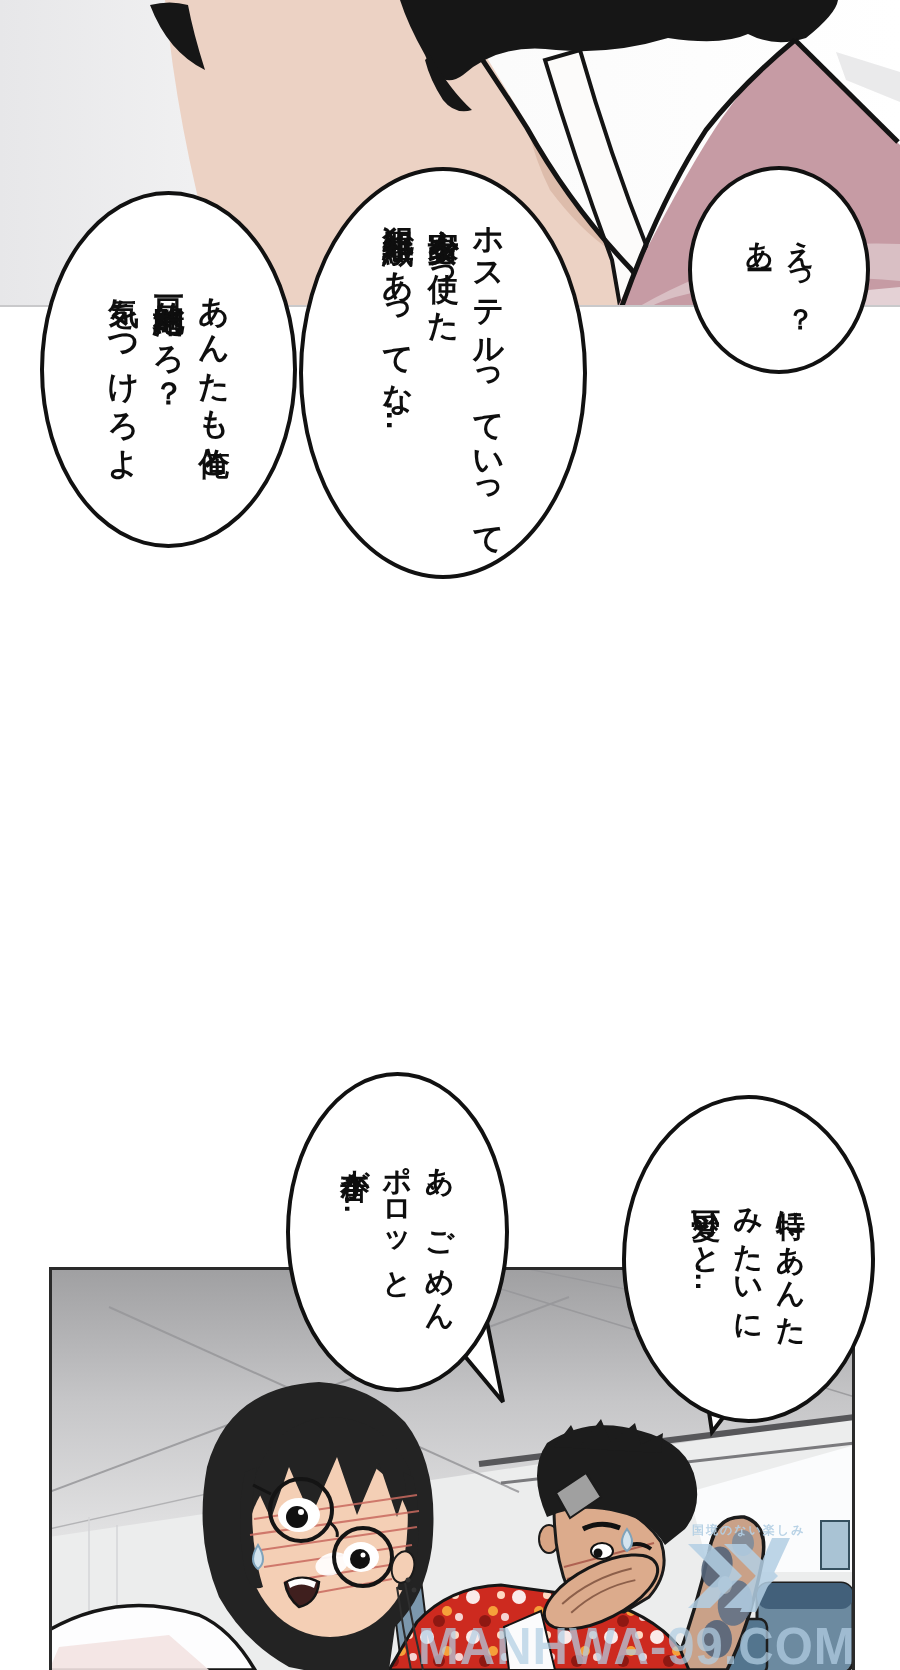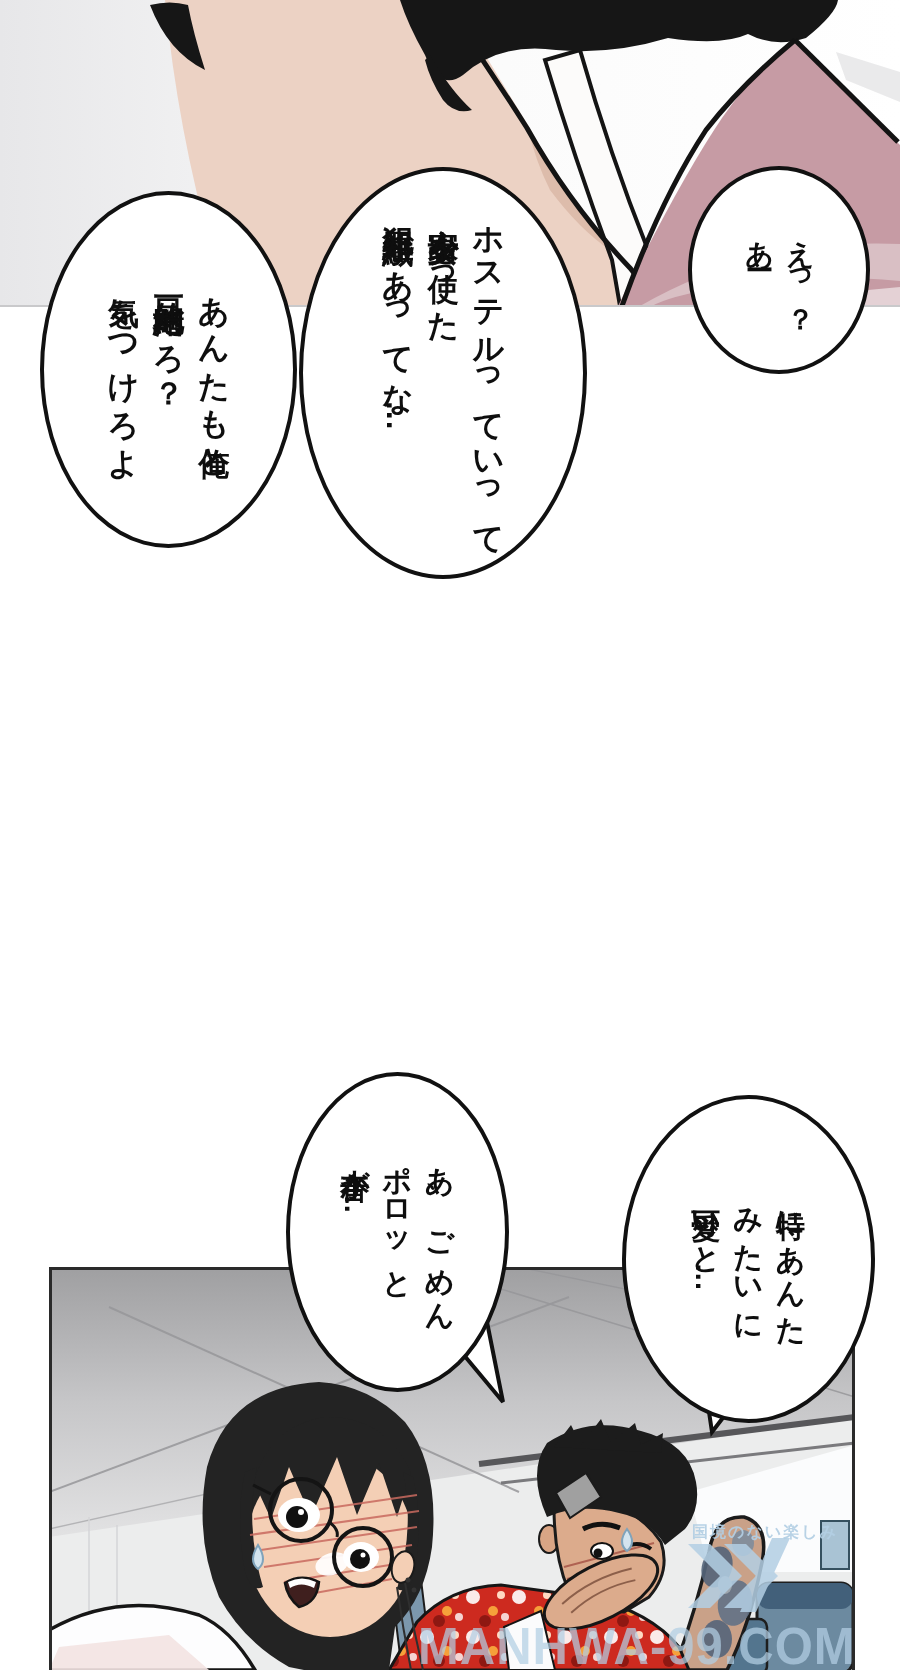--- a/index.html
+++ b/index.html
@@ -3,21 +3,21 @@
 <meta charset="utf-8">
 <style>
   html,body{margin:0;padding:0;background:#ffffff;}
   .page{
     position:relative;width:900px;height:1670px;background:#ffffff;overflow:hidden;
     font-family:"Liberation Sans","DejaVu Sans",sans-serif;
   }
   .panel{position:absolute;}
   .divider{position:absolute;left:0;top:305px;width:900px;height:2px;background:#c9c9cb;z-index:1;}
   .wm{position:absolute;z-index:2;color:#b3cfe4;pointer-events:none;}
-  .wm-tagline{left:692px;top:1522px;font-size:16px;font-weight:bold;letter-spacing:2px;opacity:.92;white-space:nowrap;}
+  .wm-tagline{left:692px;top:1522px;font-size:12px;font-weight:bold;letter-spacing:2px;opacity:.92;white-space:nowrap;}
   .wm-logo{left:684px;top:1538px;width:110px;height:74px;opacity:.85;}
   .wm-site{left:418px;top:1618px;font-size:49px;font-weight:bold;letter-spacing:1px;opacity:.72;white-space:nowrap;transform:scaleY(1.04);}
   .tails{position:absolute;left:0;top:0;z-index:3;pointer-events:none;}
   .bubble{
     position:absolute;background:#ffffff;border:4px solid #111111;border-radius:50%;
     display:flex;align-items:center;justify-content:center;z-index:4;box-sizing:border-box;
   }
   .vtext{
     writing-mode:vertical-rl;text-orientation:mixed;white-space:pre-line;
     font-weight:bold;color:#0e0e0e;letter-spacing:2px;line-height:1.46;text-align:start;

